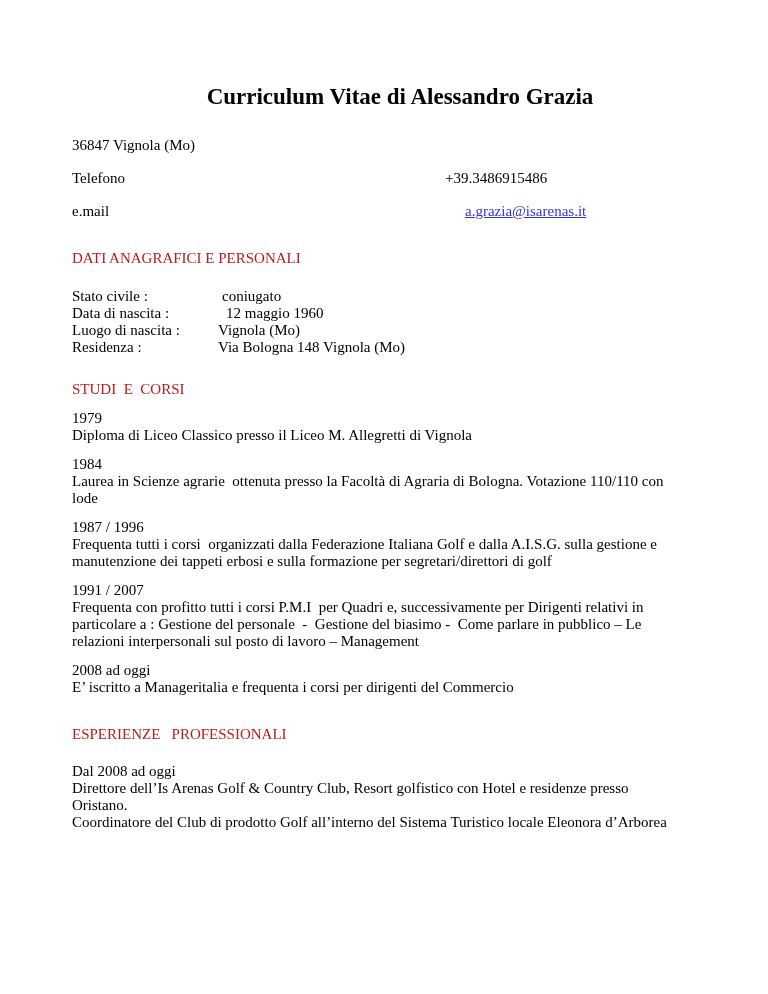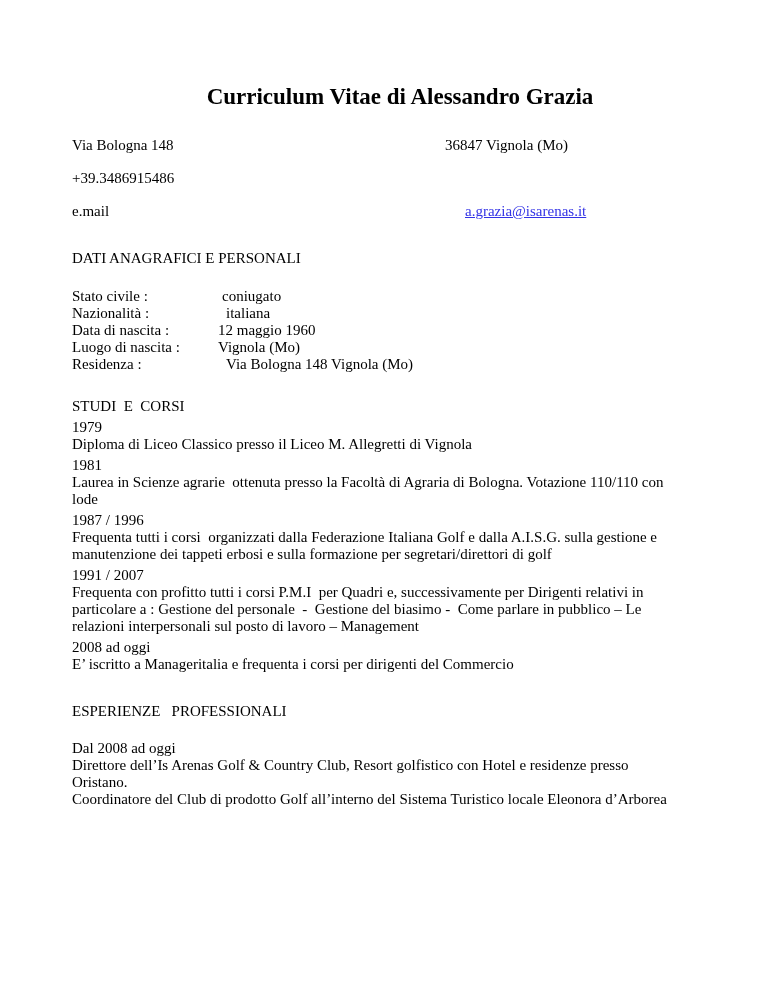--- a/index.html
+++ b/index.html
@@ -33,73 +33,69 @@
   }
   .contact-row:last-child { margin-bottom: 0; gap: 20px; }
 
   a.link, .link {
     color: #3333e6;
     text-decoration: underline;
     cursor: pointer;
   }
 
   .section-heading {
-    color: #000000;
+    color: #b91c1c;
     white-space: pre;
     line-height: 17px;
   }
   .heading-dati { margin-top: 30px; }
   .heading-studi { margin-top: 25px; }
   .heading-esperienze { margin-top: 30px; }
 
   .personal { margin-top: 21px; }
   .personal-row {
     display: grid;
     grid-template-columns: 146px auto;
     line-height: 17px;
   }
   .personal-row:nth-child(1) .personal-value { padding-left: 4px; }
   .personal-row:nth-child(2) .personal-value { padding-left: 8px; }
   .personal-row:nth-child(5) .personal-value { padding-left: 8px; }
 
-  .cv-entry { margin-top: 4px; line-height: 17px; }
+  .cv-entry { margin-top: 12px; line-height: 17px; }
   .cv-entry-period { white-space: pre; }
   .cv-entry-text { white-space: pre; }
 </style>
 </head>
 <body>
 
 <div class="page">
 
   <h1 class="title">Curriculum Vitae di Alessandro Grazia</h1>
 
   <div class="contact">
     <div class="contact-row">
-      <span>Via Bologna 148</span>
       <span>36847 Vignola (Mo)</span>
     </div>
     <div class="contact-row">
+      <span>Telefono</span>
       <span>+39.3486915486</span>
     </div>
     <div class="contact-row">
       <span>e.mail</span>
       <span><a class="link">a.grazia@isarenas.it</a></span>
     </div>
   </div>
 
   <h2 class="section-heading heading-dati" style="font-size:15px; font-weight:normal;">DATI ANAGRAFICI E PERSONALI</h2>
 
   <div class="personal">
     <div class="personal-row">
       <span class="personal-label">Stato civile :</span>
       <span class="personal-value">coniugato</span>
-    </div>
-    <div class="personal-row">
-      <span class="personal-label">Nazionalità :</span>
-      <span class="personal-value">italiana</span>
     </div>
     <div class="personal-row">
       <span class="personal-label">Data di nascita :</span>
       <span class="personal-value">12 maggio 1960</span>
     </div>
     <div class="personal-row">
       <span class="personal-label">Luogo di nascita :</span>
       <span class="personal-value">Vignola (Mo)</span>
     </div>
     <div class="personal-row">
@@ -109,21 +105,21 @@
   </div>
 
   <h2 class="section-heading heading-studi" style="font-size:15px; font-weight:normal;">STUDI  E  CORSI</h2>
 
   <div>
     <div class="cv-entry">
       <div class="cv-entry-period">1979</div>
       <div class="cv-entry-text">Diploma di Liceo Classico presso il Liceo M. Allegretti di Vignola</div>
     </div>
     <div class="cv-entry">
-      <div class="cv-entry-period">1981</div>
+      <div class="cv-entry-period">1984</div>
       <div class="cv-entry-text">Laurea in Scienze agrarie  ottenuta presso la Facoltà di Agraria di Bologna. Votazione 110/110 con
 lode</div>
     </div>
     <div class="cv-entry">
       <div class="cv-entry-period">1987 / 1996</div>
       <div class="cv-entry-text">Frequenta tutti i corsi  organizzati dalla Federazione Italiana Golf e dalla A.I.S.G. sulla gestione e
 manutenzione dei tappeti erbosi e sulla formazione per segretari/direttori di golf</div>
     </div>
     <div class="cv-entry">
       <div class="cv-entry-period">1991 / 2007</div>

